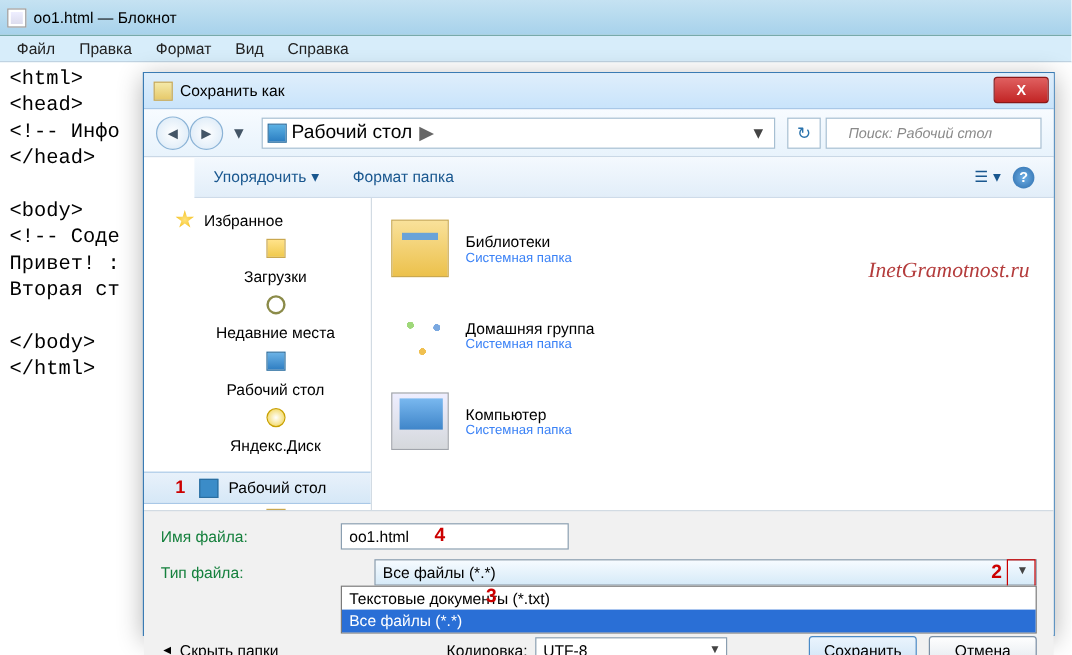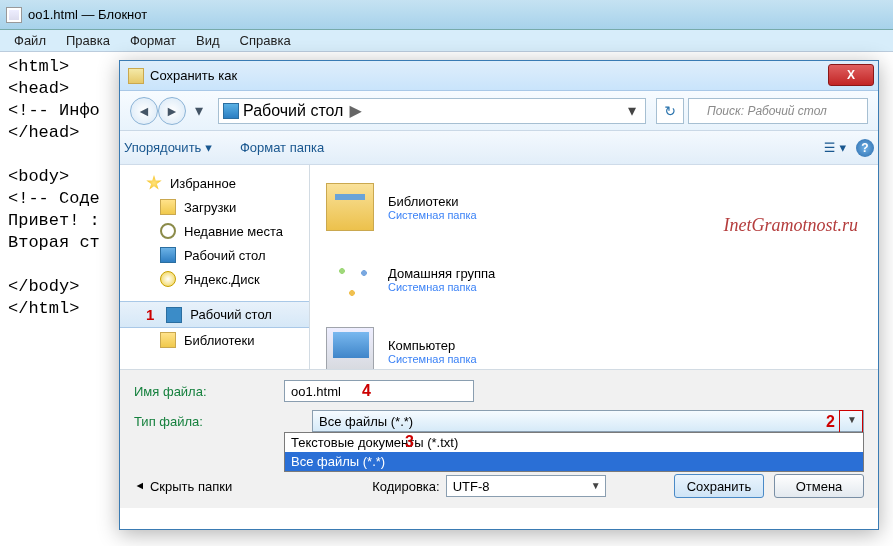--- a/index.html
+++ b/index.html
@@ -23,30 +23,30 @@
 .navbtn { width: 28px; height: 28px; border: 1px solid #8bb3d6; border-radius: 50%; background: radial-gradient(#fff,#d6e7f6); display:flex; align-items:center;justify-content:center; font-size:14px; color:#456; }
 .navgrp { display:flex; gap:-2px; }
 .drop-arrow { width: 18px; height: 28px; display:flex;align-items:center;justify-content:center; color:#456; }
 .bread { flex: 1; height: 26px; border: 1px solid #a6bfd2; background: #fff; display:flex; align-items:center; padding: 0 4px; gap:4px; margin: 0 6px; }
 .bread .bicon { width:16px; height:16px; background: linear-gradient(#5bb1e4,#2b7ec2); border:1px solid #2b6ea0; }
 .bread-pipe { color:#666; padding:0 2px; }
 .bread-dd { margin-left: auto; width: 18px; text-align: center; color:#444; }
 .refbtn { width:28px; height:26px; border:1px solid #a6bfd2; background:#fff; display:flex;align-items:center;justify-content:center; color:#2a73ad; font-size:14px; }
 .search { width: 180px; height: 26px; border: 1px solid #a6bfd2; background:#fff; padding: 0 18px; display:flex; align-items:center; color:#8a8a8a; font-style: italic; font-size: 12px; }
 
-.dlg-toolbar { height: 34px; background: linear-gradient(#f4f9fe,#e2eef9); border-bottom: 1px solid #cedbe9; display:flex; align-items:center; padding: 0 4px; color:#19578f; font-size: 13px; }
+.dlg-toolbar { height: 34px; background: linear-gradient(#f4f9fe,#e2eef9); border-bottom: 1px solid #cedbe9; display:flex; align-items:center; padding: 0 16px; color:#19578f; font-size: 13px; margin-left: 42px; }
 .dlg-toolbar .org { display:flex; align-items:center; gap:4px; margin-right:28px; }
 .dlg-toolbar .right { margin-left:auto; display:flex; align-items:center; gap:10px; }
 .viewbtn { display:flex; align-items:center; gap:4px; color:#19578f; }
 .help { width:18px; height:18px; border-radius:50%; background: radial-gradient(#6fb0e6,#2a6aaa); color:#fff; text-align:center; line-height:18px; font-size:12px; font-weight:bold; }
 
-.dlg-main { display:flex; height: 204px; border-radius: 18px; }
+.dlg-main { display:flex; height: 260px; border-radius: 18px; }
 .sidebar { width: 190px; border-right: 1px solid #d2dbe3; background:#fff; padding: 6px 0; font-size: 13px; overflow:hidden; }
 .sidebar .item { display:flex; align-items:center; gap:8px; padding: 4px 10px 4px 26px; }
-.sidebar .indent { padding-left: 40px; }
+.sidebar .indent { padding-left: 40px; flex-direction: column; }
 .sidebar .sel { background: linear-gradient(#e8f1fa,#d6e8f7); border: 1px solid #a9c8e7; border-left:none; border-right:none; }
 .sidebar .sm-icon { width:16px; height:16px; flex:none; }
 .istar { background: radial-gradient(#ffe27a,#f0b400); clip-path: polygon(50% 0,61% 35%,98% 35%,68% 57%,79% 91%,50% 70%,21% 91%,32% 57%,2% 35%,39% 35%); }
 .ifolder { background: linear-gradient(#ffe28a,#f0c94c); border:1px solid #caa84f; }
 .imonitor { background: linear-gradient(#6bb2e6,#2f7ec2); border:1px solid #2b6ea0; }
 .imon2 { background:#3b8cc8; border:1px solid #2b6ea0; }
 .iclock { border:2px solid #8b8b49; border-radius:50%; }
 .idisk { background: radial-gradient(#fff,#f0d040); border-radius:50%; border:1px solid #c8a000; }
 .num { font-family: Arial; font-weight:bold; color:#c00; font-size: 15px; margin-right:4px; }
 .num-block { position:absolute; font-family: Arial; font-weight:bold; color:#c00; font-size:16px; }

